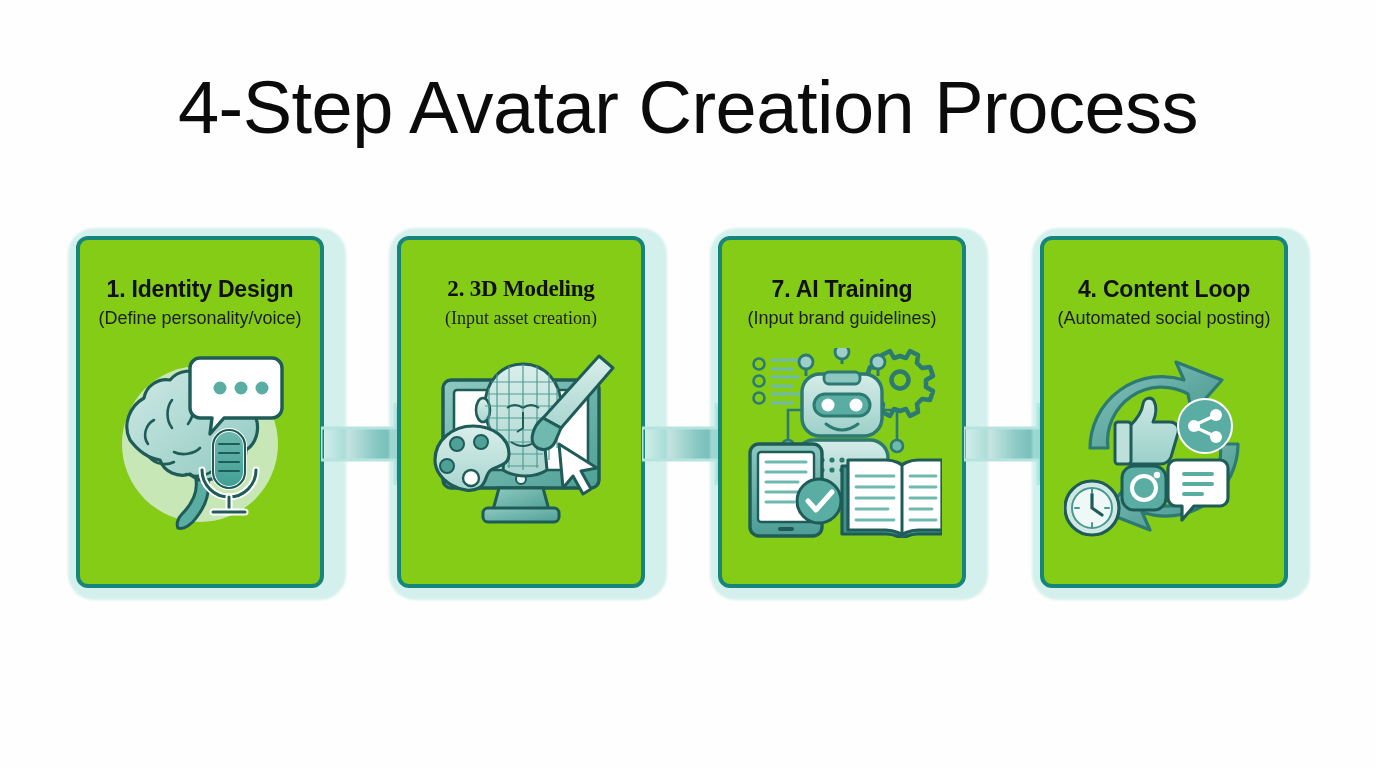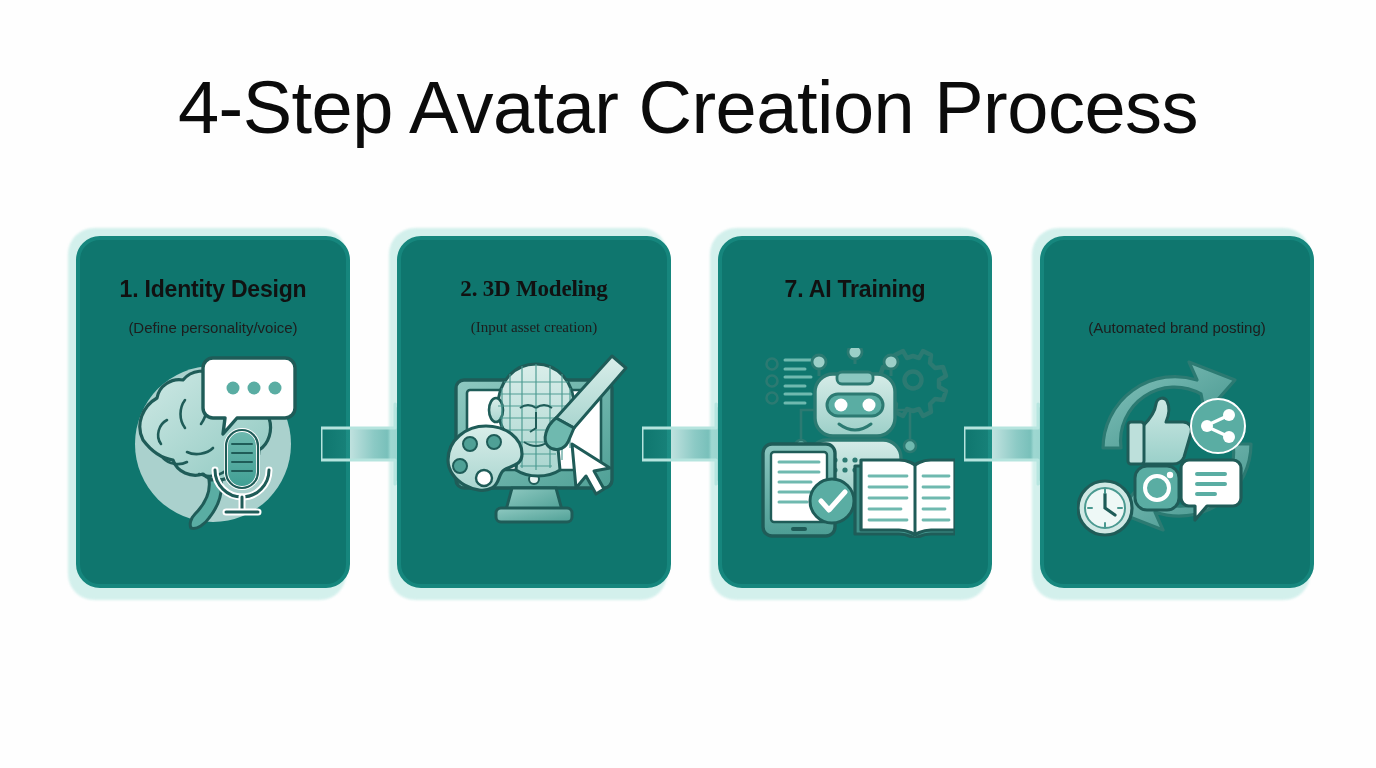--- a/index.html
+++ b/index.html
@@ -57,48 +57,48 @@
     border-radius: 26px;
     background: #b9e8e2;
     opacity: 0.62;
     filter: blur(1.2px);
   }
 
   .card {
     position: absolute;
     left: 8px;
     top: 8px;
-    width: 274px;
+    width: 248px;
     height: 352px;
     box-sizing: border-box;
     border: 4px solid #16867d;
-    border-radius: 24px;
-    background: #0f766e;
+    border-radius: 12px;
+    background: #84cc16;
     overflow: hidden;
   }
 
   .card-title {
     position: absolute;
     top: 36px;
     left: 0;
     width: 100%;
     text-align: center;
     font-size: 23px;
     font-weight: bold;
     color: #111111;
     letter-spacing: -0.2px;
     white-space: nowrap;
   }
   .card-sub {
     position: absolute;
-    top: 79px;
+    top: 68px;
     left: 0;
     width: 100%;
     text-align: center;
-    font-size: 15px;
+    font-size: 18px;
     font-weight: 400;
     color: #1d1d1d;
     white-space: nowrap;
   }
 
   .card-icon {
     position: absolute;
     top: 108px;
     left: 50%;
     transform: translateX(-50%);
@@ -249,20 +249,21 @@
         </linearGradient>
       </defs>
       <path d="M0 30h74V6l52 40-52 40V62H0z" fill="url(#ag1)" stroke="#b5e4de" stroke-width="3" stroke-linejoin="round"></path>
     </svg>
   </div>
 
   <div class="card-slot s2">
     <div class="card-glow"></div>
     <div class="card">
       <div class="card-title">7. AI Training</div>
+      <div class="card-sub">(Input brand guidelines)</div>
       <div class="card-icon">
         <svg viewBox="0 0 200 190" width="200" height="190">
           <defs>
             <linearGradient id="g3a" x1="0" y1="0" x2="0" y2="1">
               <stop offset="0%" stop-color="#d6ece8"></stop>
                 <stop offset="100%" stop-color="#9ccfc8"></stop>
             </linearGradient>
             <linearGradient id="g3b" x1="0" y1="0" x2="0" y2="1">
               <stop offset="0%" stop-color="#8cc7c0"></stop>
                 <stop offset="100%" stop-color="#4c9d94"></stop>
@@ -342,21 +343,22 @@
           <stop offset="100%" stop-color="#1f8f86" stop-opacity="1"></stop>
         </linearGradient>
       </defs>
       <path d="M0 30h74V6l52 40-52 40V62H0z" fill="url(#ag2)" stroke="#b5e4de" stroke-width="3" stroke-linejoin="round"></path>
     </svg>
   </div>
 
   <div class="card-slot s3">
     <div class="card-glow"></div>
     <div class="card">
-      <div class="card-sub">(Automated brand posting)</div>
+      <div class="card-title">4. Content Loop</div>
+      <div class="card-sub">(Automated social posting)</div>
       <div class="card-icon">
         <svg viewBox="0 0 200 190" width="200" height="190">
           <defs>
             <linearGradient id="g4a" x1="0" y1="0" x2="1" y2="1">
               <stop offset="0%" stop-color="#86c4bd"></stop>
                 <stop offset="100%" stop-color="#3f9189"></stop>
             </linearGradient>
             <linearGradient id="g4b" x1="0" y1="0" x2="0" y2="1">
               <stop offset="0%" stop-color="#cde8e4"></stop>
                 <stop offset="100%" stop-color="#9ad0c9"></stop>

